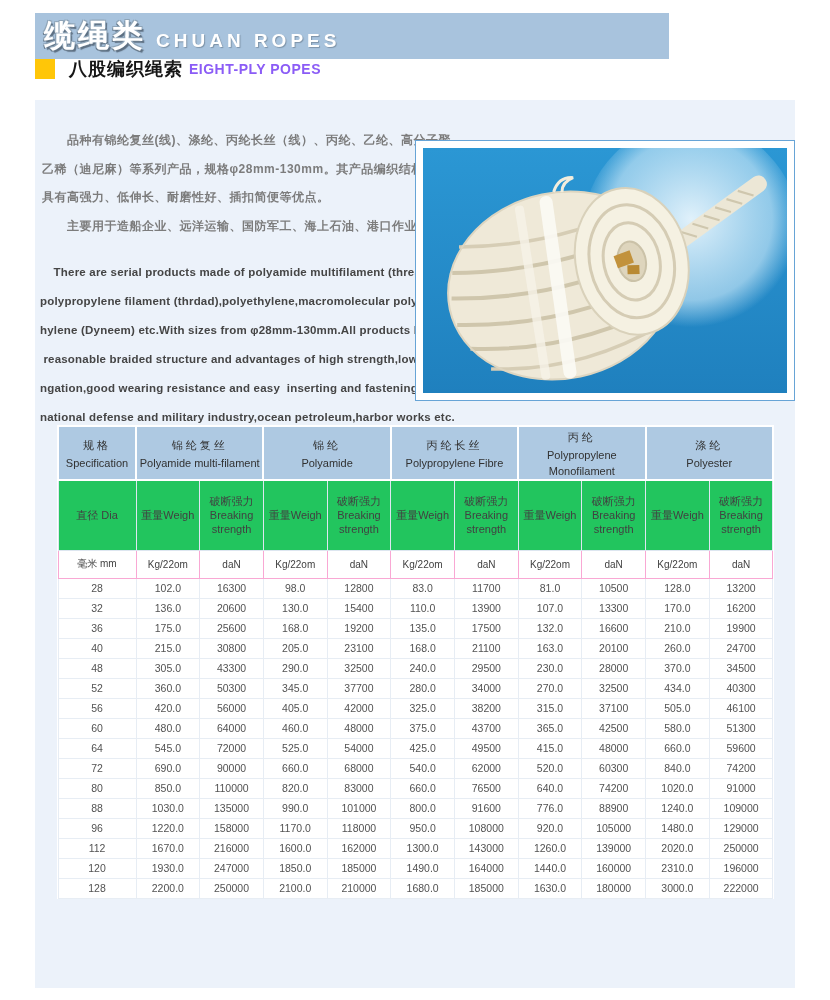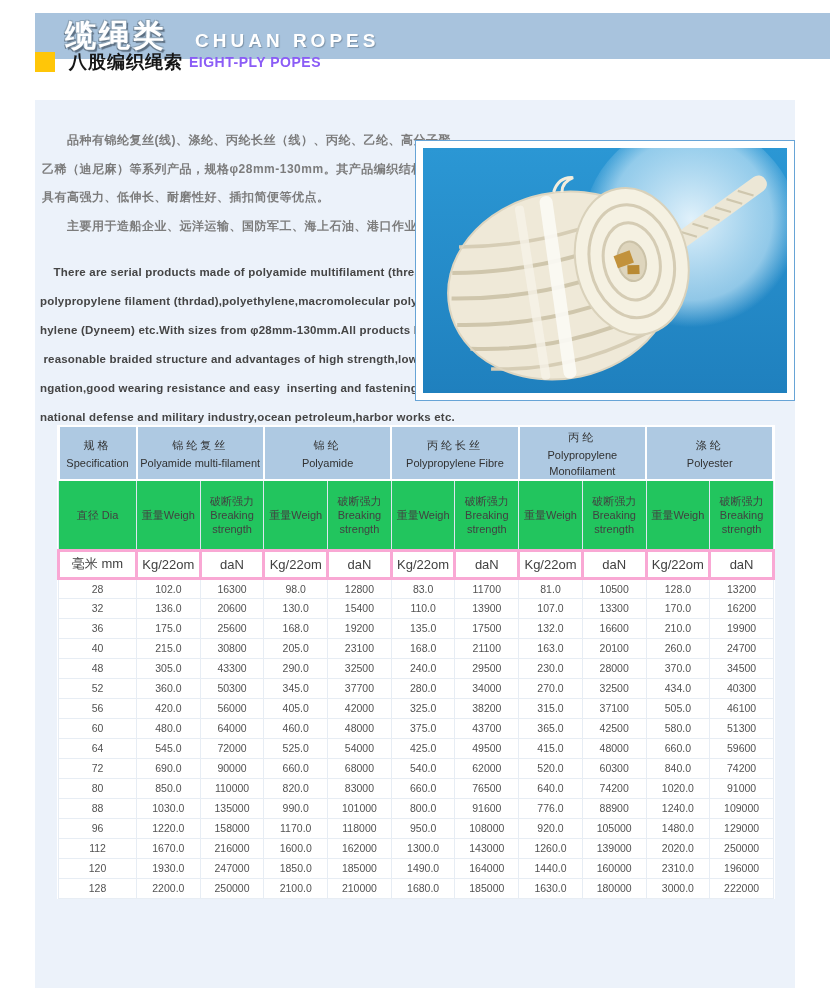--- a/index.html
+++ b/index.html
@@ -1,29 +1,29 @@
 <!DOCTYPE html>
 <html><head>
 <meta charset="utf-8">
 <style>
   * { margin:0; padding:0; box-sizing:border-box; }
   html,body { background:#ffffff; }
   body { font-family:"Liberation Sans", sans-serif; }
   .page { position:relative; width:830px; height:1000px; background:#fff; overflow:hidden; }
 
   
-  .banner { position:absolute; left:35px; top:13px; width:795px; height:46px;
-            background:#a8c3dd; display:flex; align-items:center; padding-left:30px; }
+  .banner { position:absolute; left:35px; top:13px; width:634px; height:46px;
+            background:#a8c3dd; display:flex; align-items:center; padding-left:9px; }
   .banner-zh { font-size:31px; font-weight:bold; color:#ffffff; letter-spacing:3px;
                text-shadow:-1px -1px 0 #8fa5b8, 1px -1px 0 #8fa5b8, -1px 1px 0 #6d7f90, 2px 2px 1px #5c6e80; }
-  .banner-en { font-size:19px; font-weight:bold; color:#ffffff; letter-spacing:4px; margin-left:28px;
+  .banner-en { font-size:19px; font-weight:bold; color:#ffffff; letter-spacing:4px; margin-left:10px;
                margin-top:10px; text-shadow:1px 1px 1px #7d93a8; }
 
   
-  .subheader { position:absolute; left:35px; top:49px; height:26px; display:flex; align-items:center; }
+  .subheader { position:absolute; left:35px; top:56px; height:26px; display:flex; align-items:center; }
   .bullet { width:20px; height:20px; background:#ffc608; display:inline-block; }
   .sub-zh { font-size:18px; font-weight:bold; color:#161616; margin-left:14px; letter-spacing:1px; }
   .sub-en { font-size:14px; font-weight:bold; color:#8b5cf6; margin-left:6px; letter-spacing:0.5px; }
 
   
   .panel { position:absolute; left:35px; top:100px; width:760px; height:888px; background:#ecf2fa; }
 
   
   .intro-zh { position:absolute; left:42px; top:126px; width:372px; }
   .intro-zh .tline { white-space:pre; font-size:12px; font-weight:bold; color:#7c7c7c;
@@ -38,21 +38,21 @@
   .photo-frame svg { display:block; }
 
   
   .spec-table { position:absolute; left:57px; top:425px; width:715px;
                 border-collapse:collapse; table-layout:fixed; background:#fff; }
   .spec-table th, .spec-table td { text-align:center; vertical-align:middle; font-weight:normal; }
   tr.group th { background:#aec9e2; border:2px solid #ffffff; height:50px; }
   tr.group .gzh { display:block; font-size:11px; color:#313131; letter-spacing:3px; line-height:20px; }
   tr.group .gen { display:block; font-size:11px; color:#313131; line-height:16px; }
   tr.sub th { height:70px; background:#22c55e; border:1px solid #dde6f0; font-size:11px; color:#414141; line-height:14px; }
-  tr.units td { height:28px; background:#fff; border:3px solid #f9a8d4; font-size:13px; color:#414141; }
+  tr.units td { height:28px; background:#fff; border:1px solid #f9a8d4; font-size:10px; color:#414141; }
   tbody.data td { height:20px; background:#fff; border:1px solid #e7edf4; font-size:10.5px; color:#525252; }
 </style>
 </head>
 <body>
 
 <div class="page">
 
   <div class="banner">
     <span class="banner-zh">缆绳类</span>
     <span class="banner-en">CHUAN ROPES</span>

